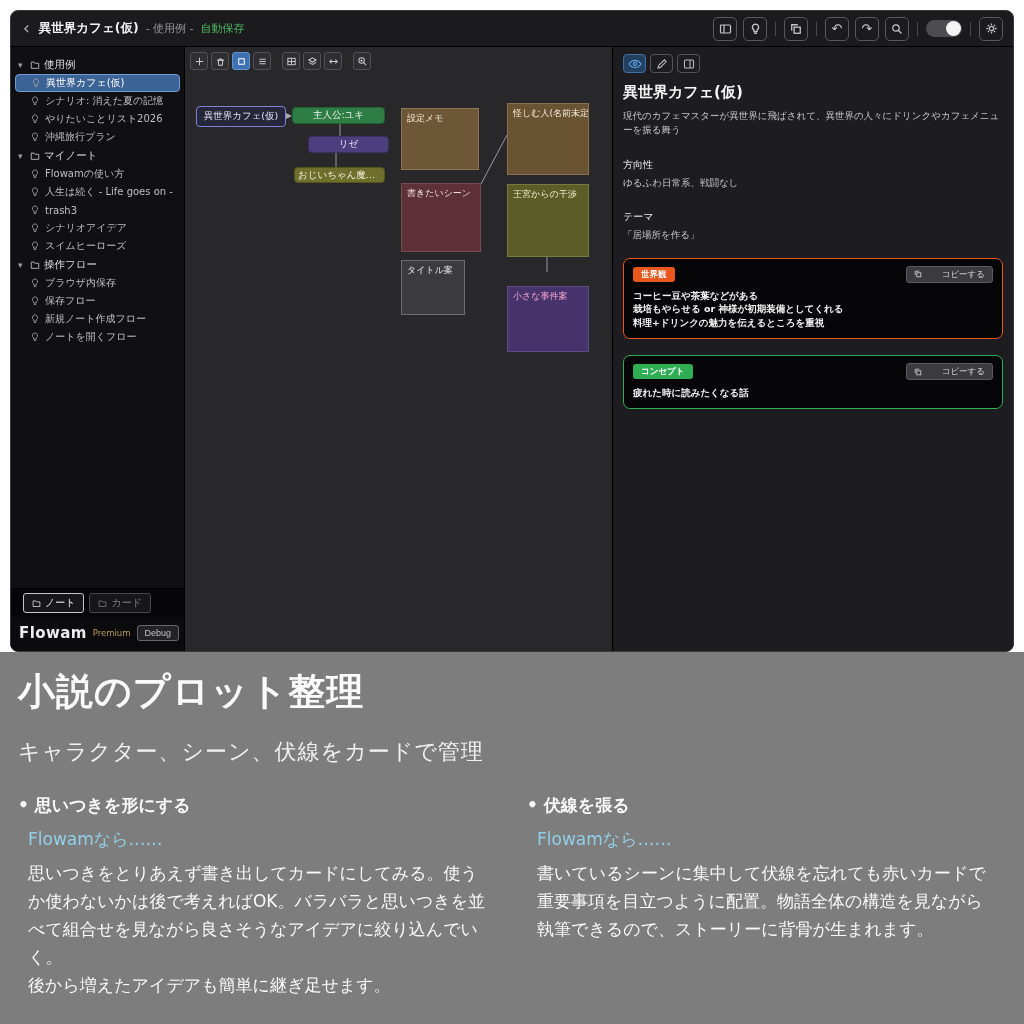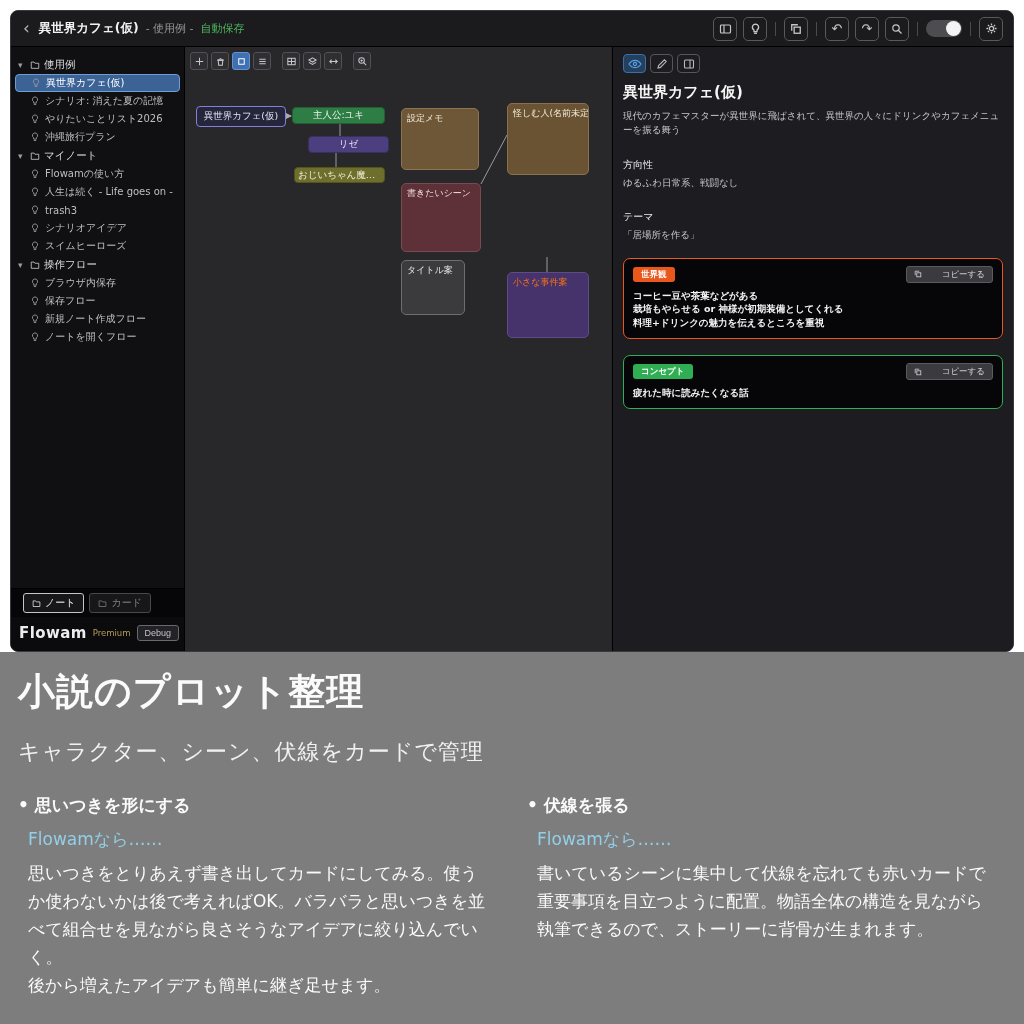--- a/index.html
+++ b/index.html
@@ -50,21 +50,21 @@
              border-radius:3px;padding:2px 7px}
 
   
   .canvas{width:428px;background:#28282b;border-right:1px solid #000;position:relative;flex:none;overflow:hidden}
   .edges{position:absolute;left:0;top:0}
   .edges line{stroke:#9a9aa0;stroke-width:1}
   .nodes{position:absolute;inset:0}
   .node{position:absolute;border:1px solid;display:flex}
   .node-pill{align-items:center;justify-content:center;border-radius:4px}
   .node-pill .node-label{font-size:9.5px;white-space:nowrap;overflow:hidden;text-overflow:ellipsis;padding:0 3px}
-  .node-card{border-radius:5px}
+  .node-card{border-radius:0}
   .node-card .node-label{font-size:9px;padding:4px 5px;line-height:1.3;white-space:nowrap;overflow:hidden}
   .canvas-toolbar{position:absolute;left:5px;top:5px;display:flex;align-items:center;gap:3px}
   .ctb{width:18px;height:18px;border:1px solid #505055;border-radius:3px;background:#2f2f33;
        display:flex;align-items:center;justify-content:center;color:#cacace;font-size:11px;line-height:1}
   .ctb svg{stroke:#c8c8cc;fill:none;stroke-width:1.1;width:11px;height:11px}
   .ctb.active-tool{background:#3f70b1;border-color:#6392d2}
   .ctb.active-tool svg{stroke:#fff}
   .gap{margin-left:8px}
 
   
@@ -321,21 +321,24 @@
           </div>
           <div class="node node-card" style="left: 216px; top: 136px; width: 80px; height: 69px; background: rgb(94, 49, 56); border-color: rgb(122, 74, 82); color: rgb(245, 227, 230);">
             <span class="node-label">書きたいシーン</span>
           </div>
           <div class="node node-card" style="left: 216px; top: 213px; width: 64px; height: 55px; background: rgb(59, 59, 62); border-color: rgb(110, 110, 114); color: rgb(233, 233, 233);">
             <span class="node-label">タイトル案</span>
           </div>
           <div class="node node-card" style="left: 322px; top: 56px; width: 82px; height: 72px; background: rgb(106, 83, 50); border-color: rgb(137, 112, 78); color: rgb(245, 238, 221);">
             <span class="node-label">怪しむ人(名前未定…</span>
           </div>
-          <div class="node node-card" style="left: 322px; top: 225px; width: 82px; height: 66px; background: rgb(70, 51, 107); border-color: rgb(95, 74, 138); color: #f97316;">
+          <div class="node node-card" style="left: 322px; top: 137px; width: 82px; height: 73px; background: rgb(92, 92, 38); border-color: rgb(120, 120, 64); color: rgb(240, 240, 213);">
+            <span class="node-label">王宮からの干渉</span>
+          </div>
+          <div class="node node-card" style="left: 322px; top: 239px; width: 82px; height: 66px; background: rgb(70, 51, 107); border-color: rgb(95, 74, 138); color: #f9a8d4;">
             <span class="node-label">小さな事件案</span>
           </div>
         </div>
       <div class="canvas-toolbar">
         <button class="ctb">
           <svg viewBox="0 0 12 12">
               <path d="M6 2v8M2 6h8"></path>
             </svg>
         </button>
         <button class="ctb">

